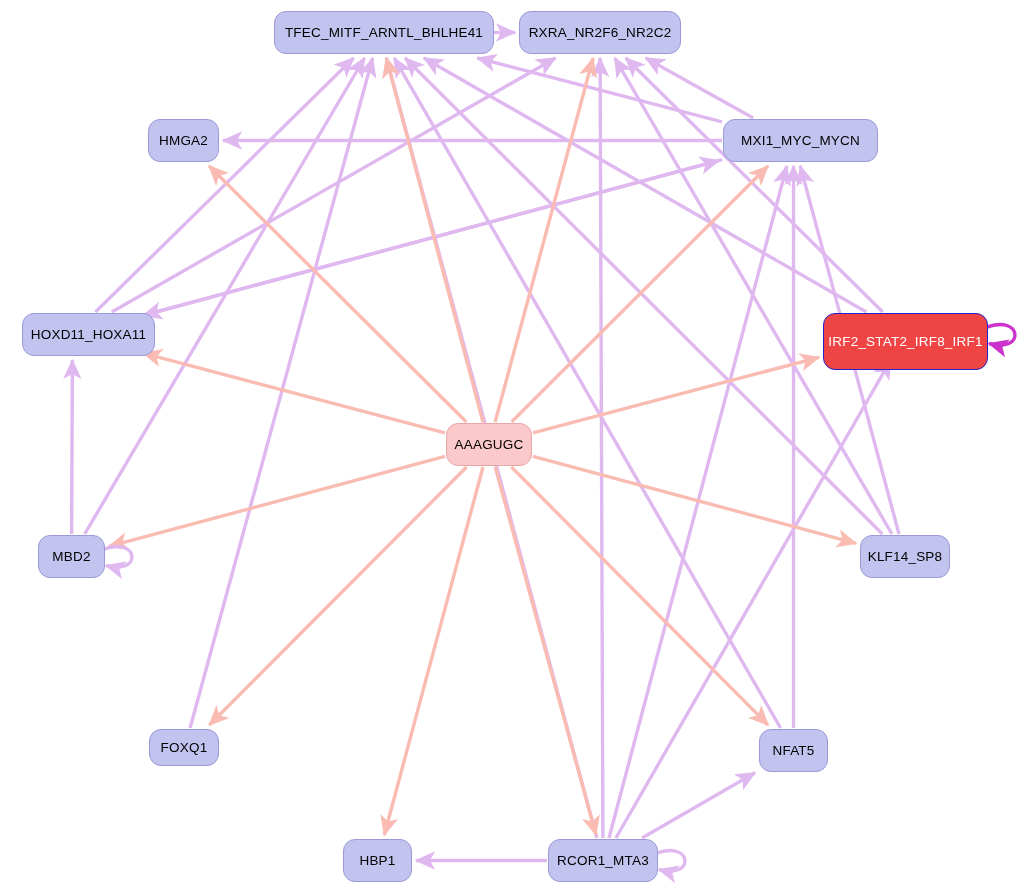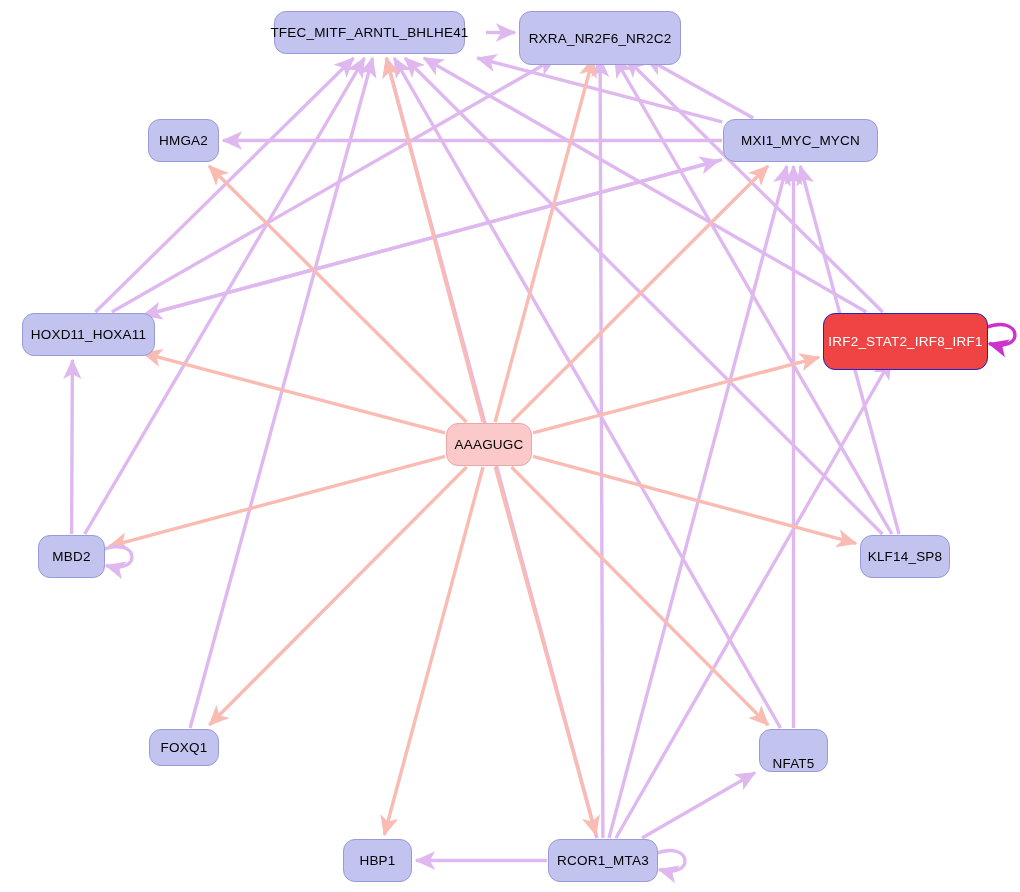--- a/index.html
+++ b/index.html
@@ -66,24 +66,24 @@
         <line x1="483.0" y1="467.0" x2="384.3" y2="835.0" stroke="#f9bbb2" stroke-width="3.4" stroke-linecap="butt" marker-end="url(#ah-pink)"></line>
         <line x1="495.2" y1="467.0" x2="596.0" y2="835.0" stroke="#f9bbb2" stroke-width="3.4" stroke-linecap="butt" marker-end="url(#ah-pink)"></line>
       </g>
     <g id="loop-group">
         <path d="M 986 327.5 C 1022 313.5, 1026 353.5, 989 343.5" fill="none" stroke="#cc33cc" stroke-width="3.4" marker-end="url(#ah-magenta)"></path>
         <path d="M 103 549.5 C 139 535.5, 143 575.5, 106 565.5" fill="none" stroke="#e0b8f0" stroke-width="3.4" marker-end="url(#ah-purple)"></path>
         <path d="M 656 853.5 C 692 839.5, 696 879.5, 659 869.5" fill="none" stroke="#e0b8f0" stroke-width="3.4" marker-end="url(#ah-purple)"></path>
       </g>
   </svg>
   <div id="node-layer">
-      <div class="node" style="left: 274px; top: 11px; width: 191px; height: 43px; background: rgb(195, 195, 240);">
+      <div class="node" style="left: 274px; top: 11px; width: 220px; height: 43px; background: rgb(195, 195, 240);">
         <span>TFEC_MITF_ARNTL_BHLHE41</span>
       </div>
-      <div class="node" style="left: 519px; top: 11px; width: 162px; height: 54px; background: rgb(195, 195, 240);">
+      <div class="node" style="left: 519px; top: 11px; width: 162px; height: 43px; background: rgb(195, 195, 240);">
         <span>RXRA_NR2F6_NR2C2</span>
       </div>
       <div class="node" style="left: 148px; top: 119px; width: 71px; height: 43px; background: rgb(195, 195, 240);">
         <span>HMGA2</span>
       </div>
       <div class="node" style="left: 723px; top: 119px; width: 155px; height: 43px; background: rgb(195, 195, 240);">
         <span>MXI1_MYC_MYCN</span>
       </div>
       <div class="node" style="left: 6px; top: 313px; width: 133px; height: 43px; background: rgb(195, 195, 240); margin-left: 16px;">
         <span>HOXD11_HOXA11</span>
@@ -96,21 +96,21 @@
       </div>
       <div class="node" style="left: 38px; top: 535px; width: 67px; height: 43px; background: rgb(195, 195, 240);">
         <span>MBD2</span>
       </div>
       <div class="node" style="left: 860px; top: 535px; width: 90px; height: 43px; background: rgb(195, 195, 240);">
         <span>KLF14_SP8</span>
       </div>
       <div class="node" style="left: 149px; top: 729px; width: 70px; height: 37px; background: rgb(195, 195, 240);">
         <span>FOXQ1</span>
       </div>
-      <div class="node" style="left: 759px; top: 729px; width: 69px; height: 43px; background: rgb(195, 195, 240); align-items: flex-end;">
+      <div class="node" style="left: 759px; top: 729px; width: 69px; height: 43px; background: rgb(195, 195, 240);">
         <span>NFAT5</span>
       </div>
       <div class="node" style="left: 343px; top: 839px; width: 69px; height: 43px; background: rgb(195, 195, 240); text-align: center;">
         <span>HBP1</span>
       </div>
       <div class="node" style="left: 548px; top: 839px; width: 110px; height: 43px; background: rgb(195, 195, 240);">
         <span>RCOR1_MTA3</span>
       </div>
     </div>
 </div>

